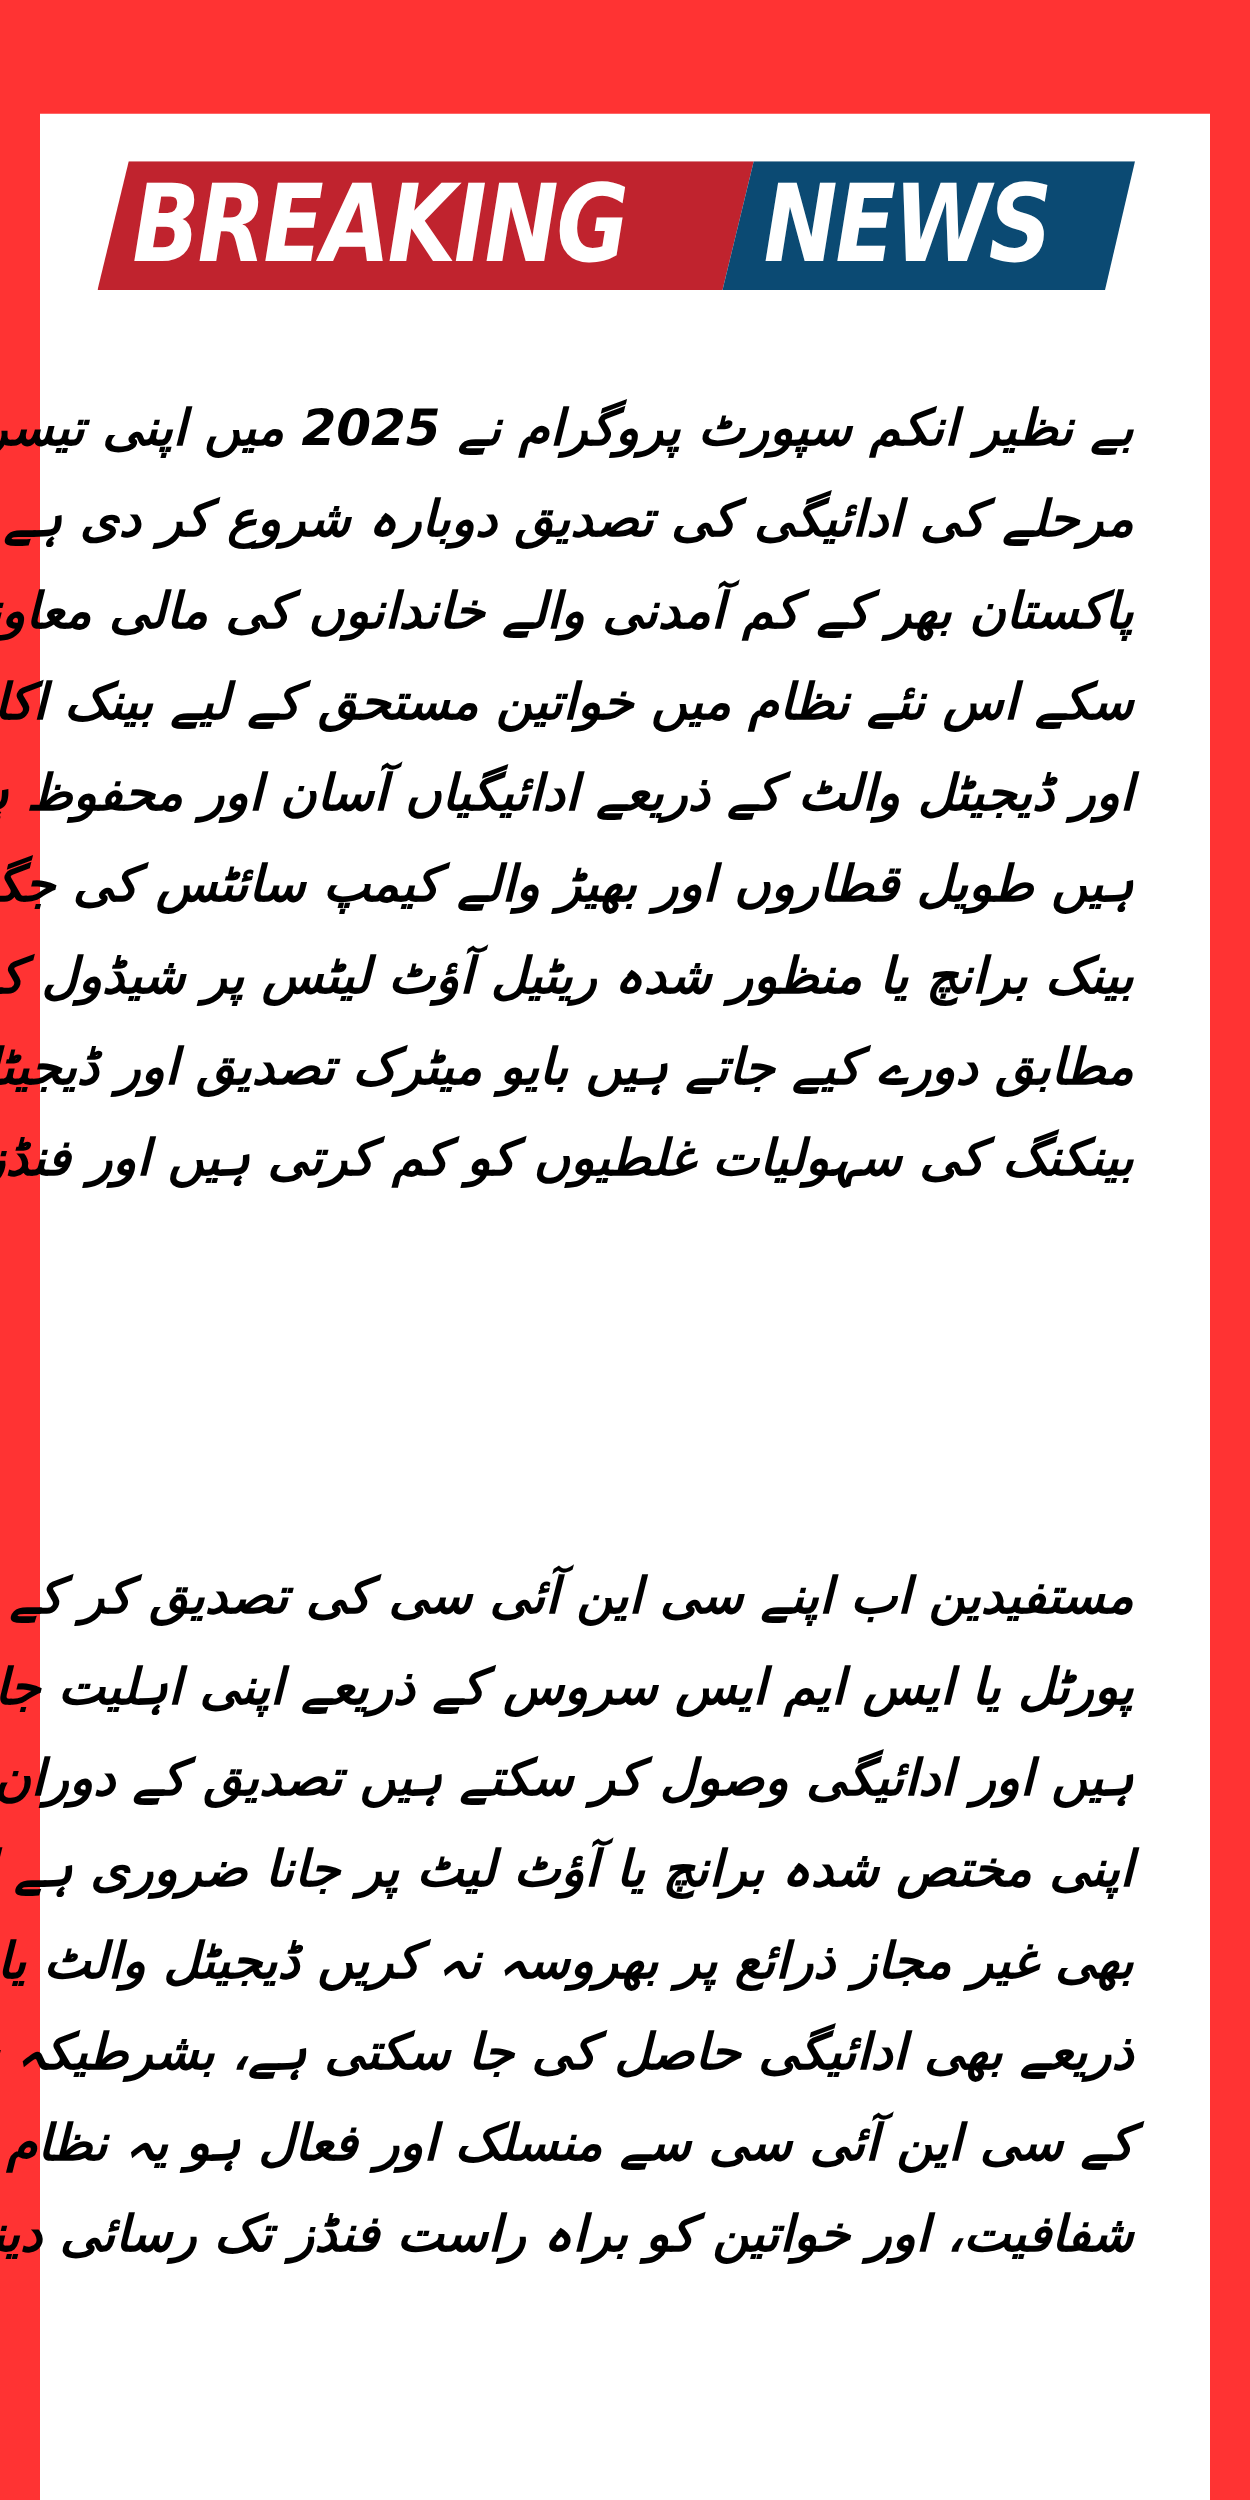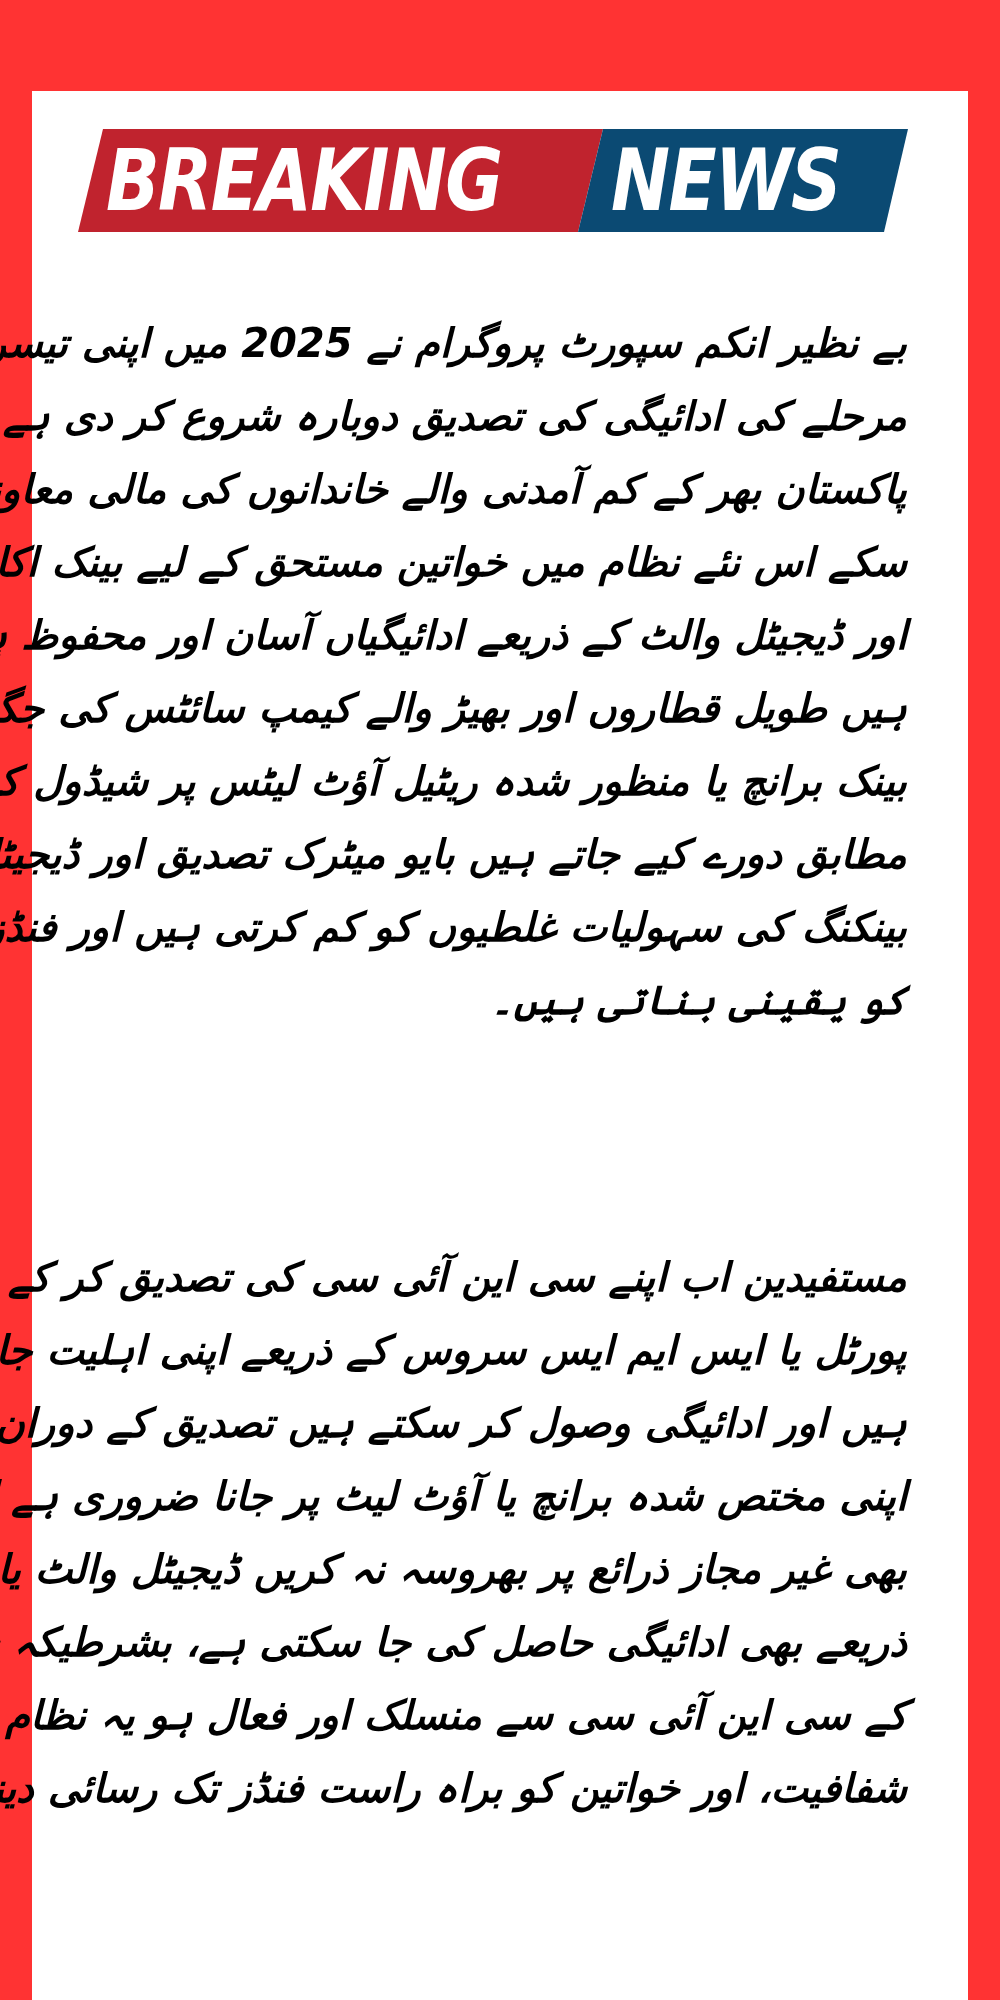--- a/index.html
+++ b/index.html
@@ -98,21 +98,20 @@
   <div class="article para1">
     <span class="line">بے نظیر انکم سپورٹ پروگرام نے 2025 میں اپنی تیسری</span>
     <span class="line">مرحلے کی ادائیگی کی تصدیق دوبارہ شروع کر دی ہے تاکہ</span>
     <span class="line">پاکستان بھر کے کم آمدنی والے خاندانوں کی مالی معاونت کی جا</span>
     <span class="line">سکے اس نئے نظام میں خواتین  مستحق کے لیے بینک اکاؤنٹس</span>
     <span class="line">اور ڈیجیٹل والٹ کے ذریعے ادائیگیاں آسان اور محفوظ ہو گئی</span>
     <span class="line">ہیں طویل قطاروں اور بھیڑ والے کیمپ سائٹس کی جگہ مقررہ</span>
     <span class="line">بینک برانچ یا منظور شدہ ریٹیل آؤٹ لیٹس پر شیڈول کے</span>
     <span class="line">مطابق دورے کیے جاتے ہیں بایو میٹرک تصدیق اور ڈیجیٹل</span>
     <span class="line">بینکنگ کی سہولیات غلطیوں کو کم کرتی ہیں اور فنڈز کی حفاظت</span>
-    <span class="line">کو یقینی بناتی ہیں۔</span>
   </div>
 
   <div class="article para2">
     <span class="line">مستفیدین اب اپنے سی این آئی سی کی تصدیق کر کے 8171</span>
     <span class="line">پورٹل یا ایس ایم ایس سروس کے ذریعے اپنی اہلیت جان سکتے</span>
     <span class="line">ہیں اور ادائیگی وصول کر سکتے ہیں تصدیق کے دوران صرف</span>
     <span class="line">اپنی مختص شدہ برانچ یا آؤٹ لیٹ پر جانا ضروری ہے اور کسی</span>
     <span class="line">بھی غیر مجاز ذرائع پر بھروسہ نہ کریں ڈیجیٹل والٹ یا رقم کے</span>
     <span class="line">ذریعے بھی ادائیگی حاصل کی جا سکتی ہے، بشرطیکہ سمی آپ</span>
     <span class="line">کے سی این آئی سی سے منسلک اور فعال ہو یہ نظام فراڈ سے بچاؤ،</span>

